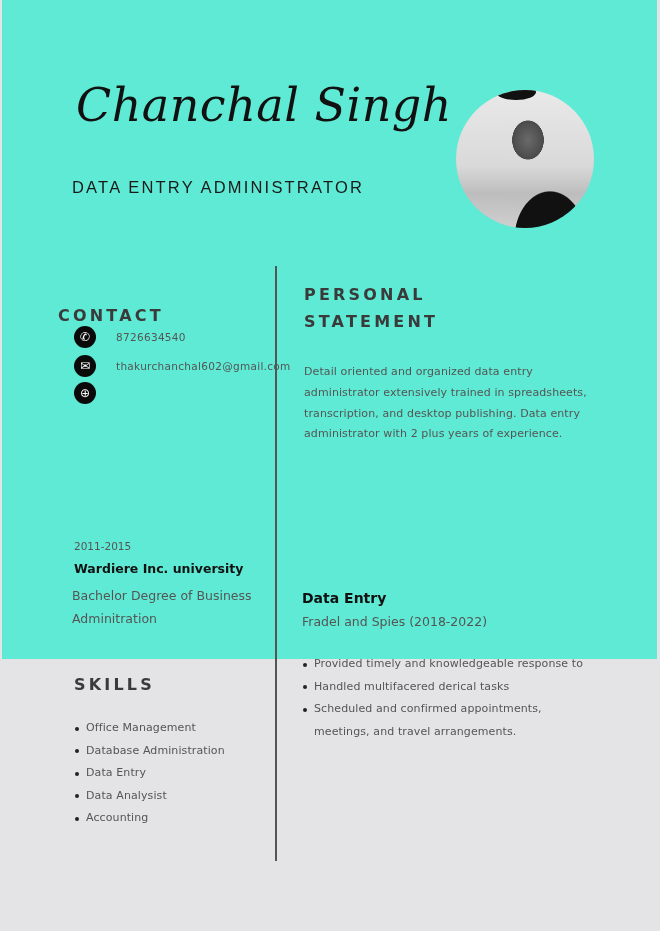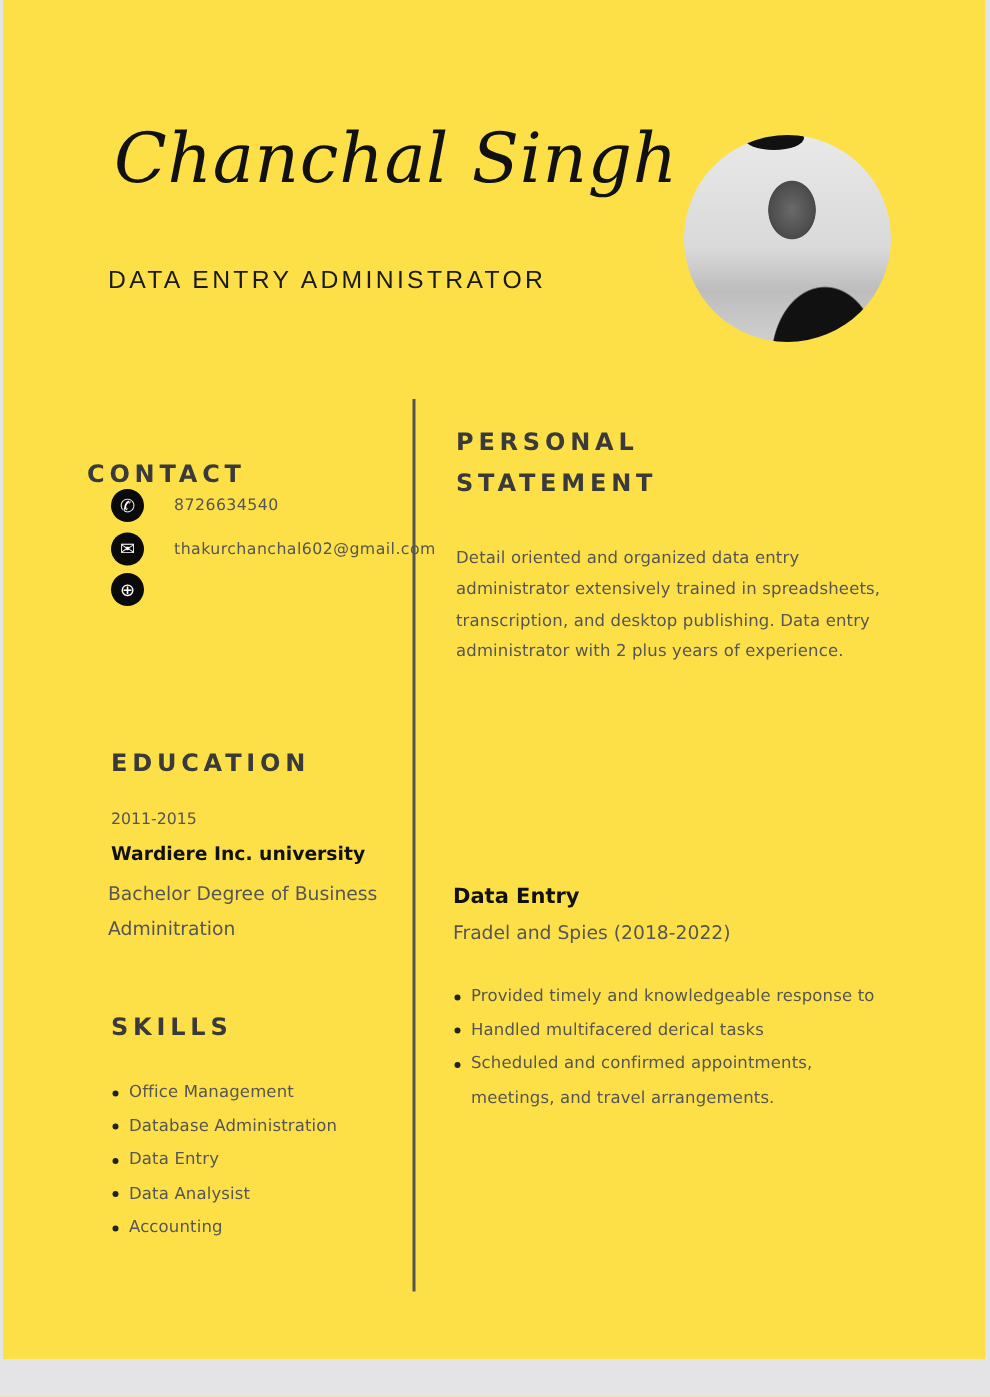--- a/index.html
+++ b/index.html
@@ -1,19 +1,19 @@
 <!DOCTYPE html>
 <html><head>
   <meta charset="utf-8">
   <style>
     * { box-sizing: border-box; margin: 0; padding: 0; }
     html, body { width: 660px; height: 931px; background: #e4e4e6; overflow: hidden; }
     .page {
-      position: absolute; left: 2px; top: 0; width: 655px; height: 906px;
-      background: #fde047;
+      position: absolute; left: 2px; top: 0; width: 655px; height: 659px;
+      background: #5eead4;
       font-family: "DejaVu Sans", sans-serif;
       color: #555;
     }
     .name {
       position: absolute; left: 74px; top: 78px;
       font-family: "DejaVu Serif", serif; font-style: italic;
       font-size: 46px; color: #111; letter-spacing: 0.5px;
       white-space: nowrap;
     }
     .job-title {
@@ -108,21 +108,20 @@
     <div>PERSONAL</div>
     <div>STATEMENT</div>
   </div>
   <div class="body-text" style="left:302px; top:362px; width:310px;">
     <div>Detail oriented and organized data entry</div>
     <div>administrator extensively trained in spreadsheets,</div>
     <div>transcription, and desktop publishing. Data entry</div>
     <div>administrator with 2 plus years of experience.</div>
   </div>
 
-  <div class="heading" style="left:72px; top:495px;">EDUCATION</div>
   <div class="edu-years">2011-2015</div>
   <div class="edu-school">Wardiere Inc. university</div>
   <div class="edu-degree">Bachelor Degree of Business Adminitration</div>
 
   <div class="heading" style="left:72px; top:671px;">SKILLS</div>
   <ul class="bullet-list" style="left:72px; top:717px;">
     <li>Office Management</li>
     <li>Database Administration</li>
     <li>Data Entry</li>
     <li>Data Analysist</li>

